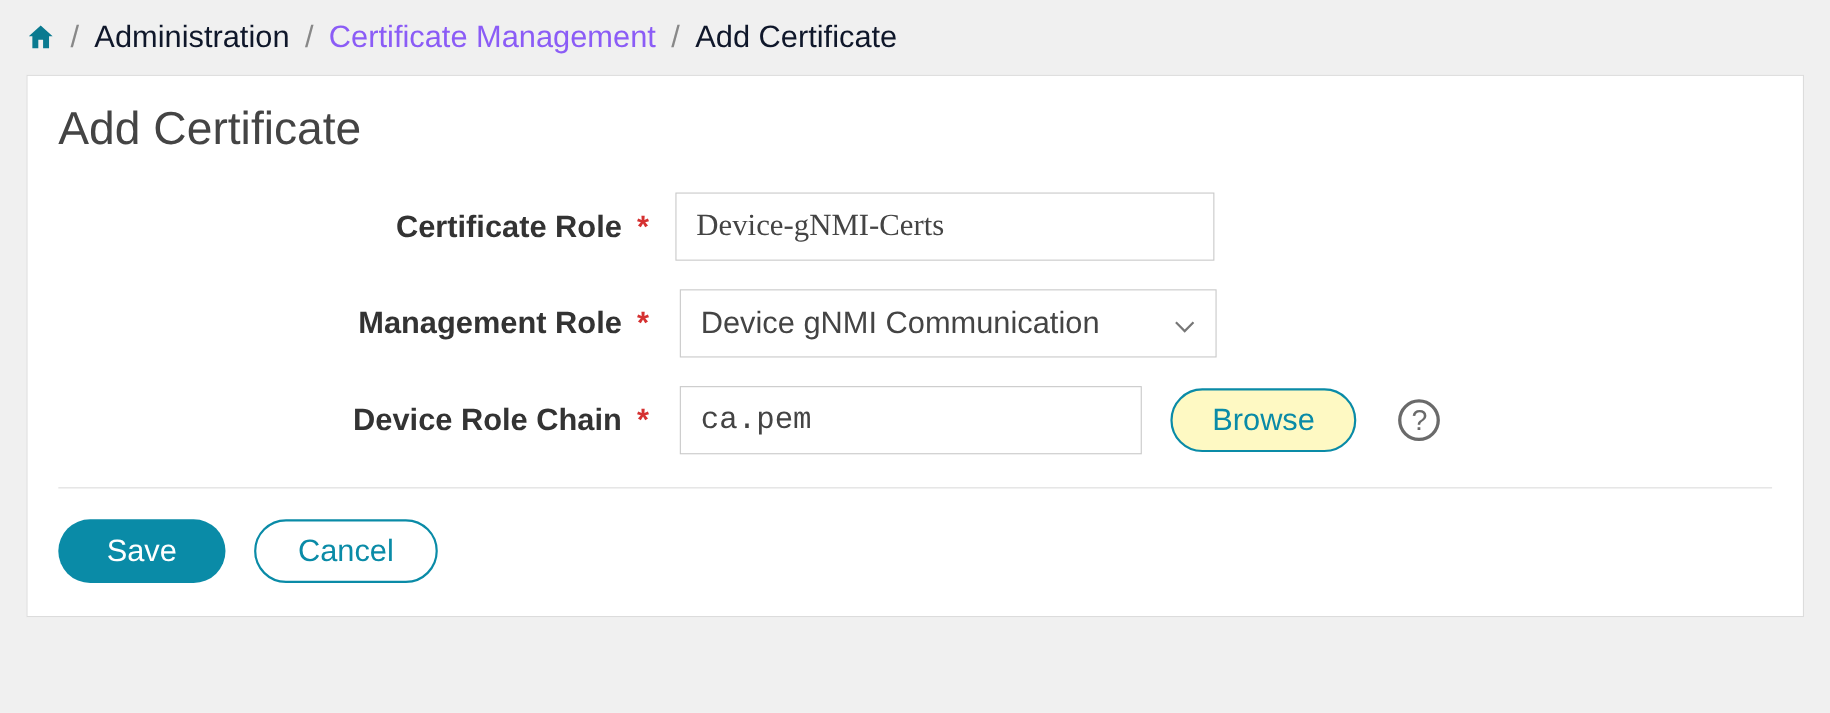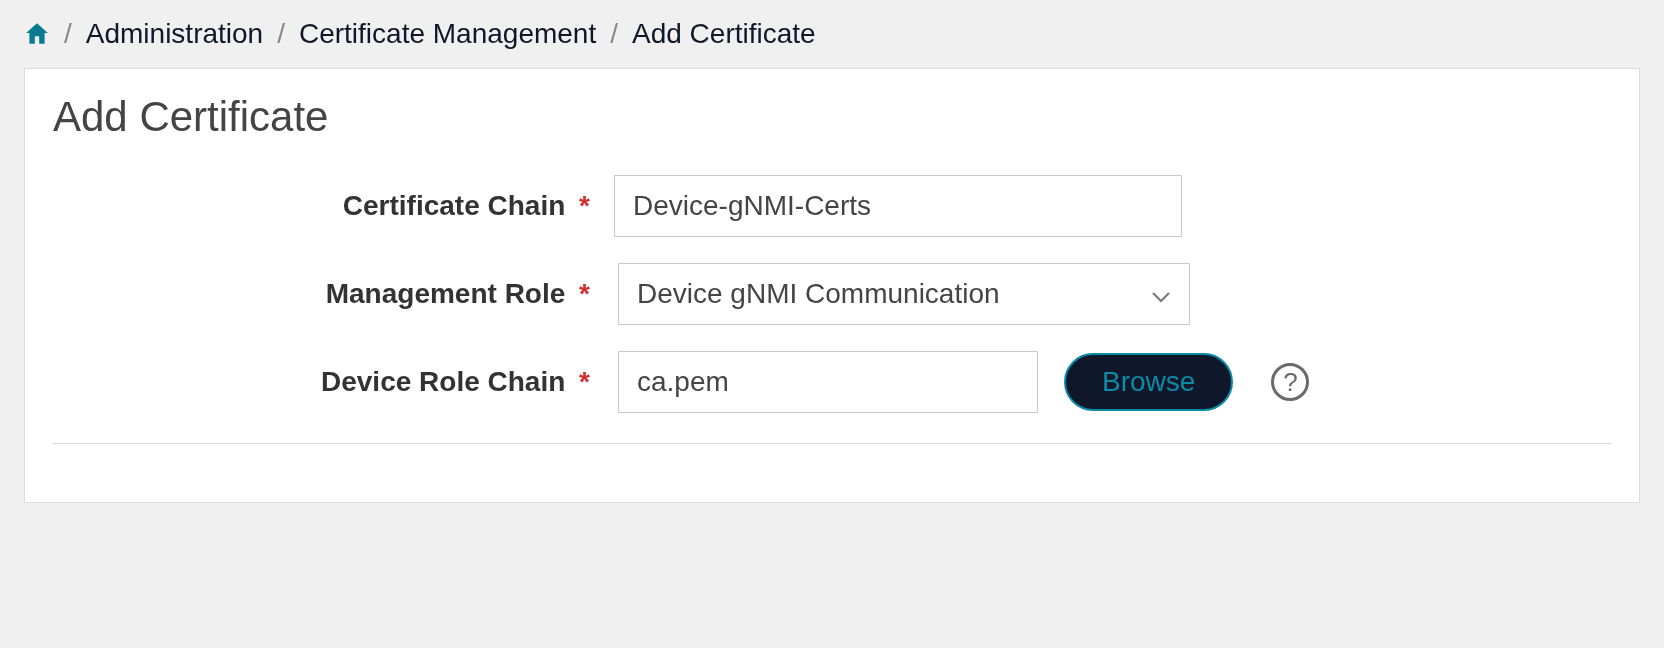--- a/index.html
+++ b/index.html
@@ -23,21 +23,21 @@
     color: #555;
     padding: 18px 24px 18px 24px;
   }
   .breadcrumb .home-icon svg { display: block; }
   .breadcrumb .sep {
     color: #888;
     margin: 0 14px;
     font-weight: 300;
   }
   .breadcrumb .crumb { color: #0f172a; }
-  .breadcrumb .crumb.link { color: #0f172a; cursor: pointer; }
+  .breadcrumb .crumb.link { color: #8b5cf6; cursor: pointer; }
   .panel {
     background: #fff;
     border: 1px solid #dcdcdc;
     margin: 0 24px 24px 24px;
     padding: 24px 28px 30px 28px;
   }
   .page-title {
     font-size: 42px;
     font-weight: 300;
     color: #444;
@@ -63,38 +63,39 @@
     height: 62px;
     border: 1px solid #c9c9c9;
     background: #fff;
     padding: 0 18px;
     color: #444;
     display: flex;
     align-items: center;
     margin-left: 20px;
   }
   .text-input {
-    width: 568px;
-    font-family: Liberation Sans, sans-serif;
+    width: 490px;
+    font-family: Liberation Serif, serif;
     margin-left: 16px;
   }
   .select-wrap {
-    width: 572px;
+    width: 488px;
     justify-content: space-between;
     cursor: pointer;
   }
   .select-wrap .chev { color: #777; margin-left: 8px; }
   .file-display {
     width: 420px;
+    font-family: Liberation Mono, monospace;
   }
   .browse-btn {
     margin-left: 26px;
     border: 2px solid #0a8ba7;
     color: #0a8ba7;
-    background: #0f172a;
+    background: #fef9c3;
     font-size: 28px;
     height: 58px;
     padding: 0 36px;
     border-radius: 30px;
     cursor: pointer;
     font-family: inherit;
   }
   .help-icon {
     margin-left: 38px;
     width: 38px;
@@ -163,21 +164,21 @@
     <span class="crumb">Add Certificate</span>
   </nav>
 
   <div class="panel">
     <h1 class="page-title">Add Certificate</h1>
 
     <div class="form">
 
       <div class="form-row">
         <label class="form-label">
-          <span>Certificate Chain</span>
+          <span>Certificate Role</span>
           <span class="req">*</span>
         </label>
         <input class="text-input" type="text" value="Device-gNMI-Certs" style="">
       </div>
 
       <div class="form-row">
         <label class="form-label">
           <span>Management Role</span>
           <span class="req">*</span>
         </label>
@@ -200,15 +201,19 @@
           <span>ca.pem</span>
         </div>
         <button class="browse-btn" type="button">Browse</button>
         <span class="help-icon">?</span>
       </div>
 
     </div>
 
     <hr class="divider">
 
+    <div class="action-bar">
+      <button class="btn-primary" type="button">Save</button>
+      <button class="btn-secondary" type="button">Cancel</button>
+    </div>
   </div>
 
 </div>
 
 </body></html>

